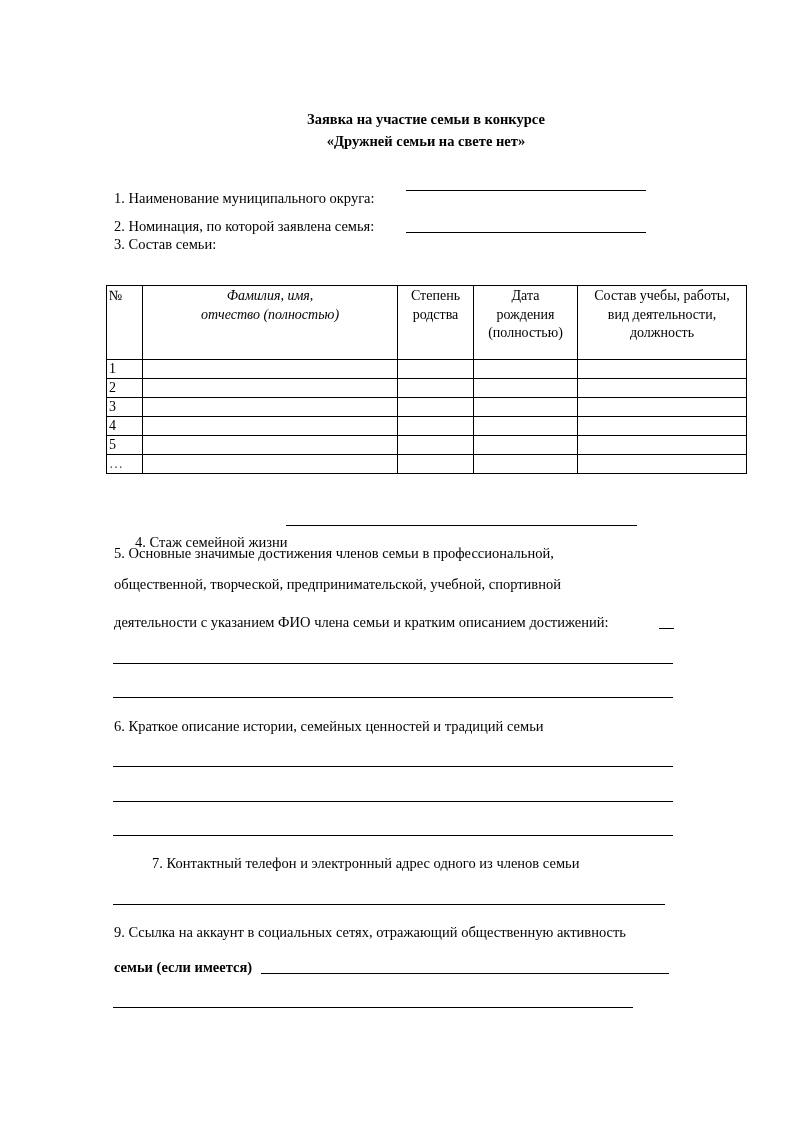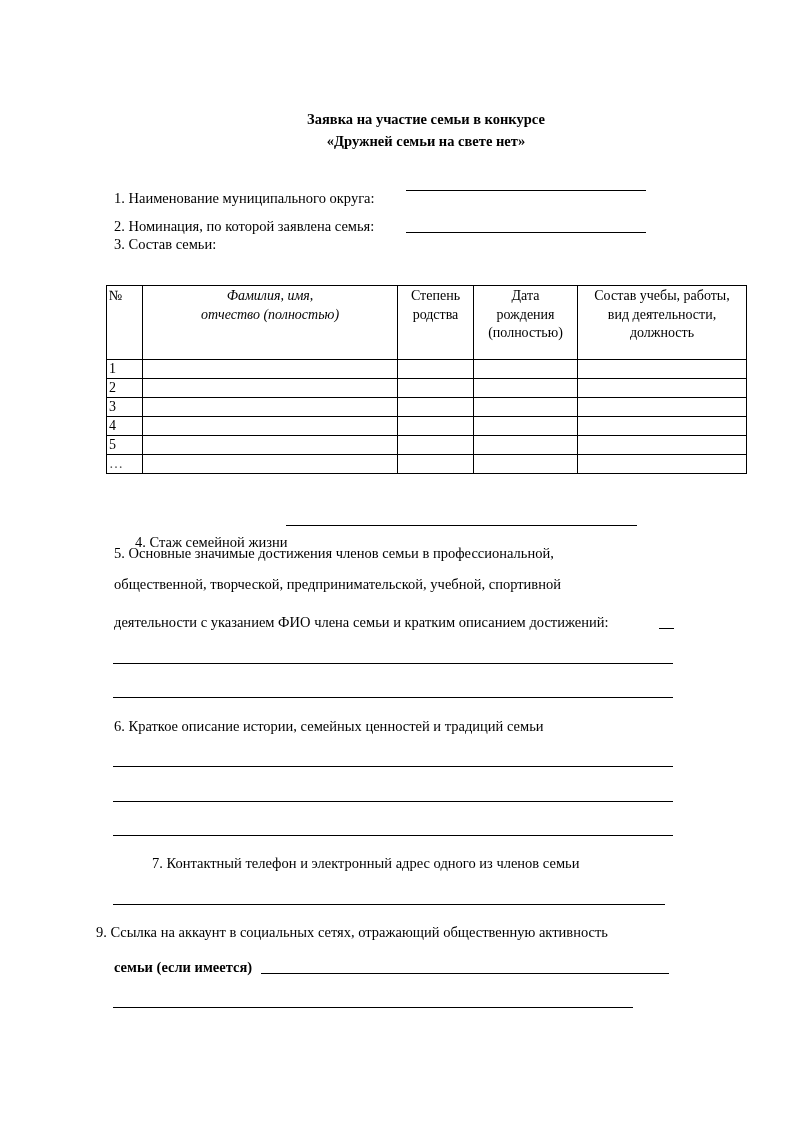--- a/index.html
+++ b/index.html
@@ -109,16 +109,16 @@
 <div class="line" style="left:113px; width:560px; top:697px;"></div>
 
 <div class="abs" style="left:114px; top:718px;">6. Краткое описание истории, семейных ценностей и традиций семьи</div>
 <div class="line" style="left:113px; width:560px; top:766px;"></div>
 <div class="line" style="left:113px; width:560px; top:801px;"></div>
 <div class="line" style="left:113px; width:560px; top:835px;"></div>
 
 <div class="abs" style="left:120px; top:855px;margin-left:32px;">7. Контактный телефон и электронный адрес одного из членов семьи</div>
 <div class="line" style="left:113px; width:552px; top:904px;"></div>
 
-<div class="abs" style="left:96px; top:924px;">9. Ссылка на аккаунт в социальных сетях, отражающий общественную активность</div>
+<div class="abs" style="left:114px; top:924px;">9. Ссылка на аккаунт в социальных сетях, отражающий общественную активность</div>
 <div class="abs" style="left:114px; top:959px;font-weight:bold;">семьи (если имеется)</div>
 <div class="line" style="left:261px; width:408px; top:973px;"></div>
 <div class="line" style="left:113px; width:520px; top:1007px;"></div>
 
 </body></html>

